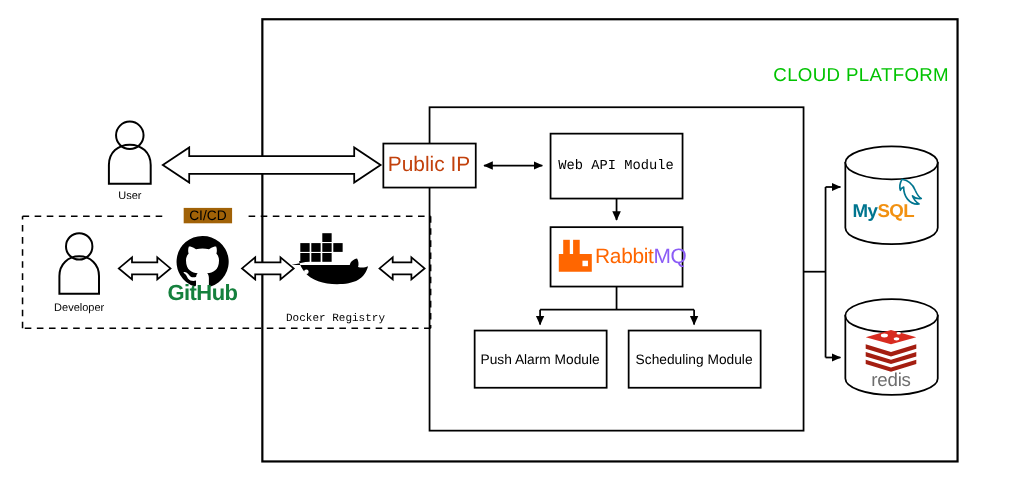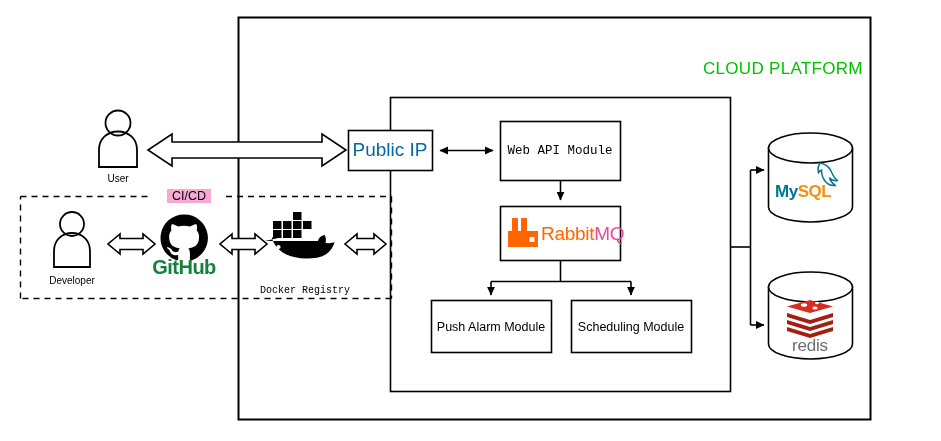--- a/index.html
+++ b/index.html
@@ -44,41 +44,41 @@
     letter-spacing: 0.3px;
   }
 
   
   .node-text {
     font-size: 12.5px;
     color: #000;
   }
   .publicip-text {
     font-size: 19px;
-    color: #0369a1;
+    color: #c2410c;
   }
   .cap {
     font-size: 10px;
     color: #000;
   }
   .cicd-text {
     font-size: 12.5px;
     color: #000;
-    background: #f9a8d4;
+    background: #a16207;
     padding: 0 5px;
   }
 
   
   .rabbit-wm {
     font-size: 19px;
     font-weight: 400;
     letter-spacing: -0.3px;
   }
   .rabbit-orange { color: #FF6600; }
-  .rabbit-grey { color: #ec4899; }
+  .rabbit-grey { color: #8b5cf6; }
 
   
   .mysql-wm {
     font-size: 17px;
     font-weight: bold;
     letter-spacing: -0.5px;
   }
   .mysql-teal { color: #00758F; }
   .mysql-orange { color: #F29111; }
 

